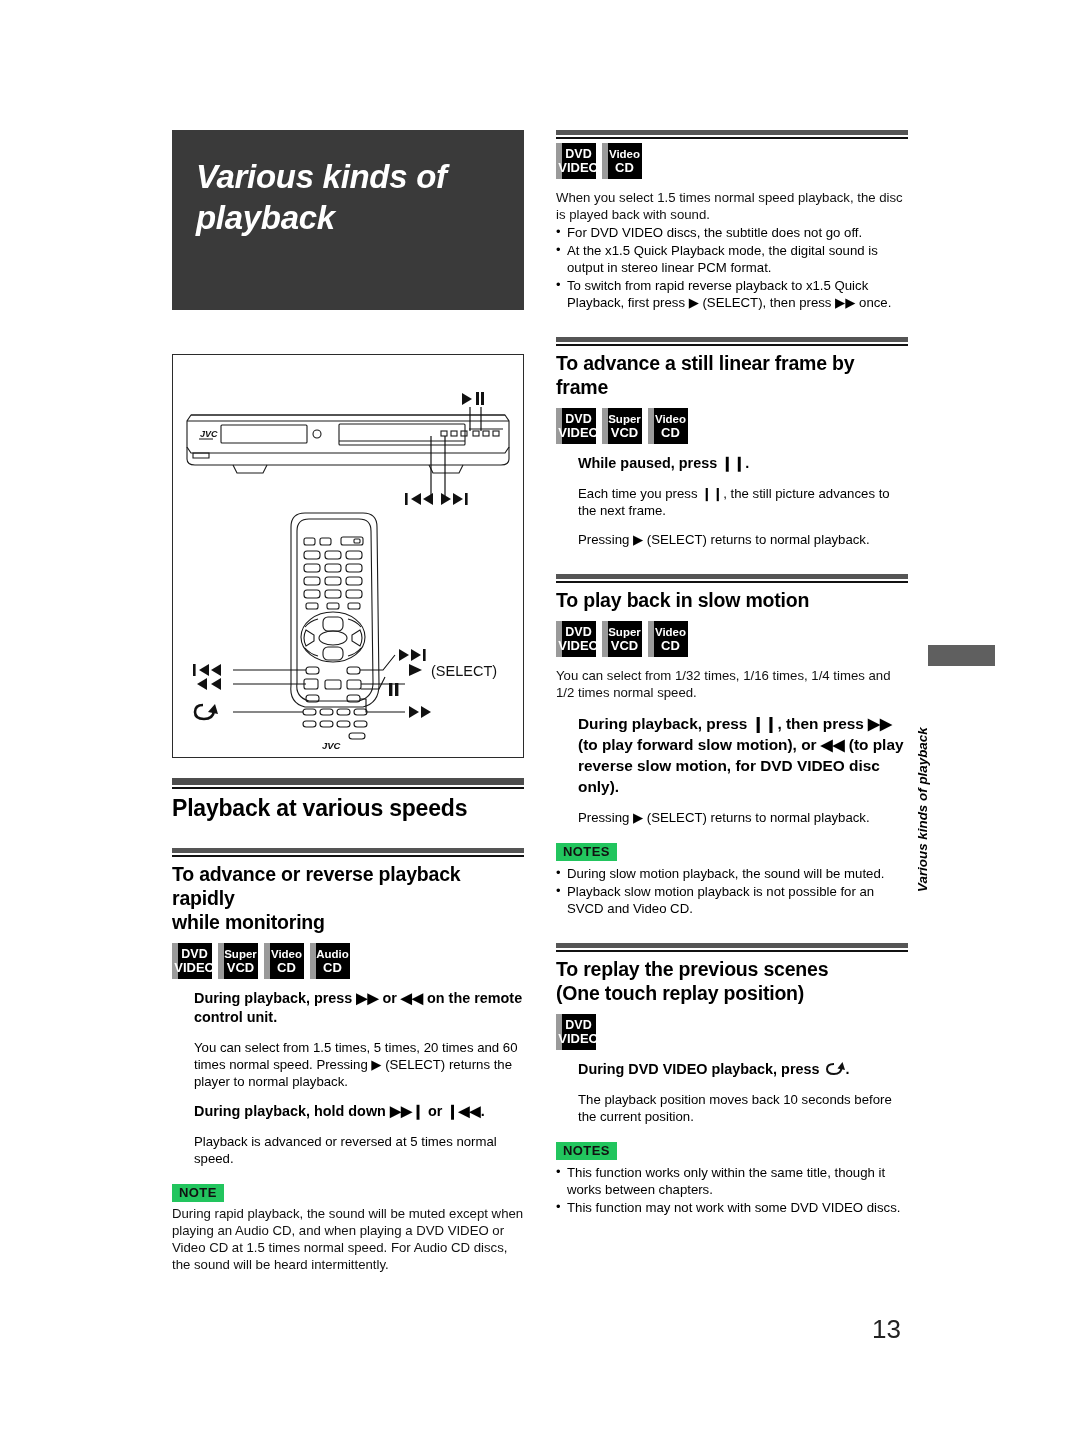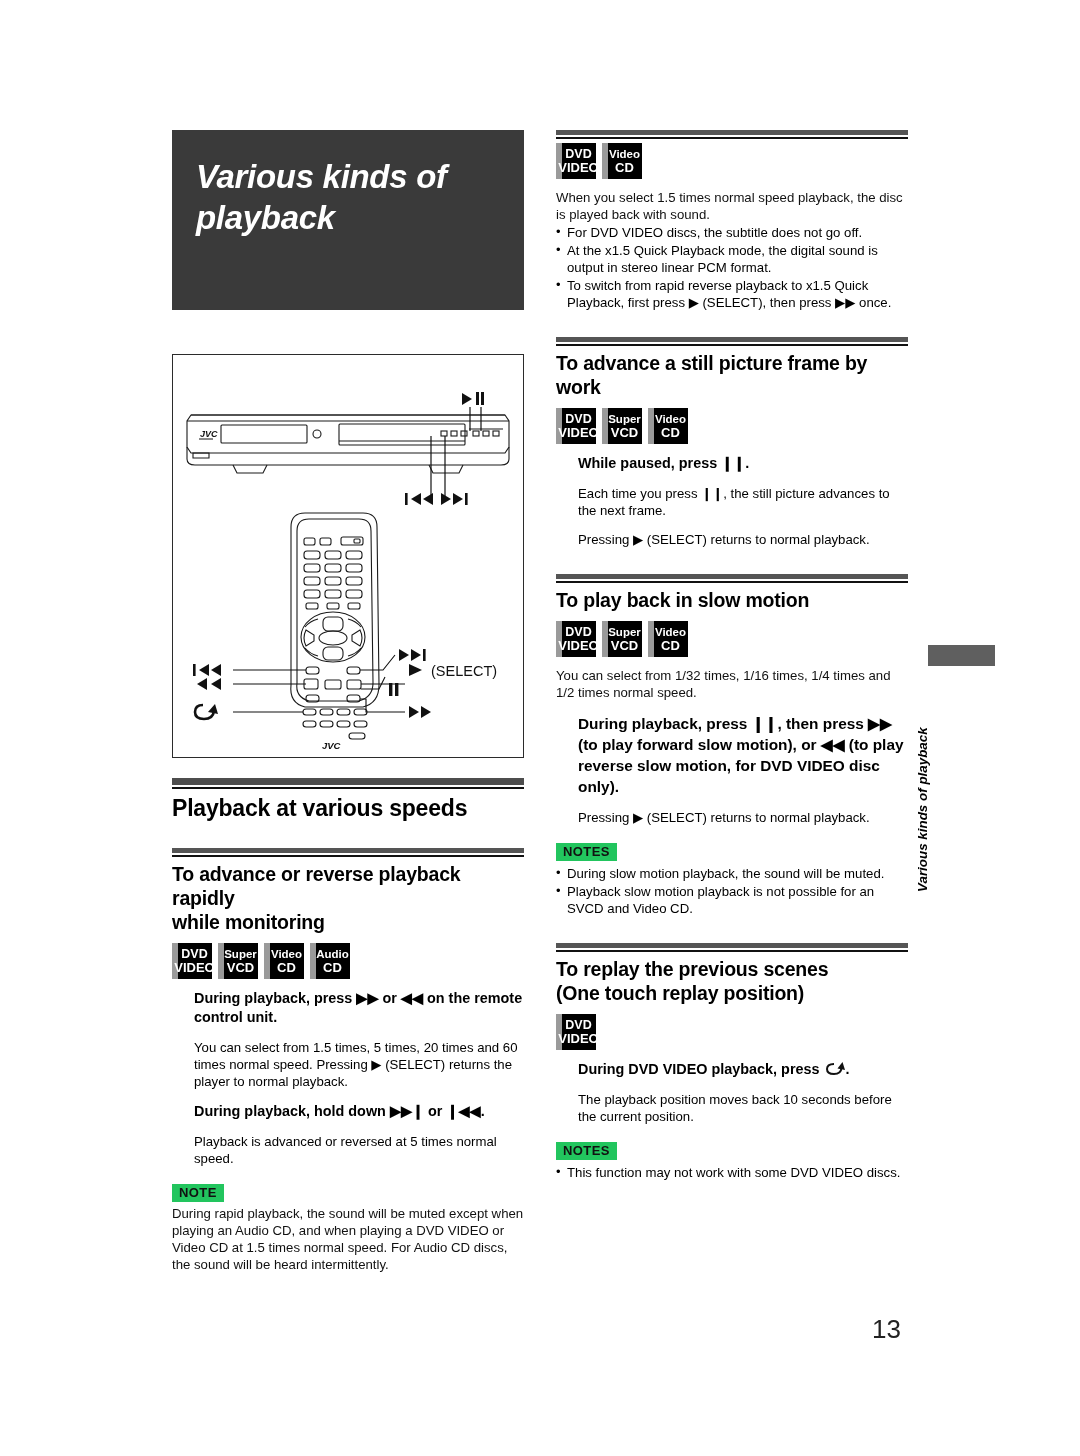--- a/index.html
+++ b/index.html
@@ -380,21 +380,21 @@
         <li>At the x1.5 Quick Playback mode, the digital sound is output in stereo linear PCM format.</li>
         <li>To switch from rapid reverse playback to x1.5 Quick Playback, first press ▶ (SELECT), then press ▶▶ once.</li>
       </ul>
     </div>
 
     <div class="sp26"></div>
 
     <div>
       <div class="rule-med"></div>
       <div class="rule-med2"></div>
-      <div class="sec-h2">To advance a still picture frame by work</div>
+      <div class="sec-h2">To advance a still linear frame by frame</div>
 
       <div class="badges">
         <div class="badge">
           <span class="b1">DVD</span>
           <span class="b2">VIDEO</span>
         </div>
         <div class="badge narrowtxt">
           <span class="b1">Super</span>
           <span class="b2">VCD</span>
         </div>
@@ -472,20 +472,21 @@
             <path d="M10 3 Q3 3 3 8 Q3 13 10 13 Q17 13 17.5 7" stroke="#111" stroke-width="2" fill="none"></path>
             <path d="M18.5 1 L21 9 L13.5 7.5 Z" fill="#111"></path>
           </svg><span>.</span>
         </div>
         <div class="sub">The playback position moves back 10 seconds before the current position.</div>
       </div>
 
       <div class="sp16"></div>
       <div class="notebox">NOTES</div>
       <ul class="bul">
+        <li>This function works only within the same title, though it works between chapters.</li>
         <li>This function may not work with some DVD VIDEO discs.</li>
       </ul>
     </div>
   </div>
 
   <div class="side-tab-mark"></div>
   <div class="side-tab-wrap">
     <div class="side-vert">Various kinds of playback</div>
   </div>
 

